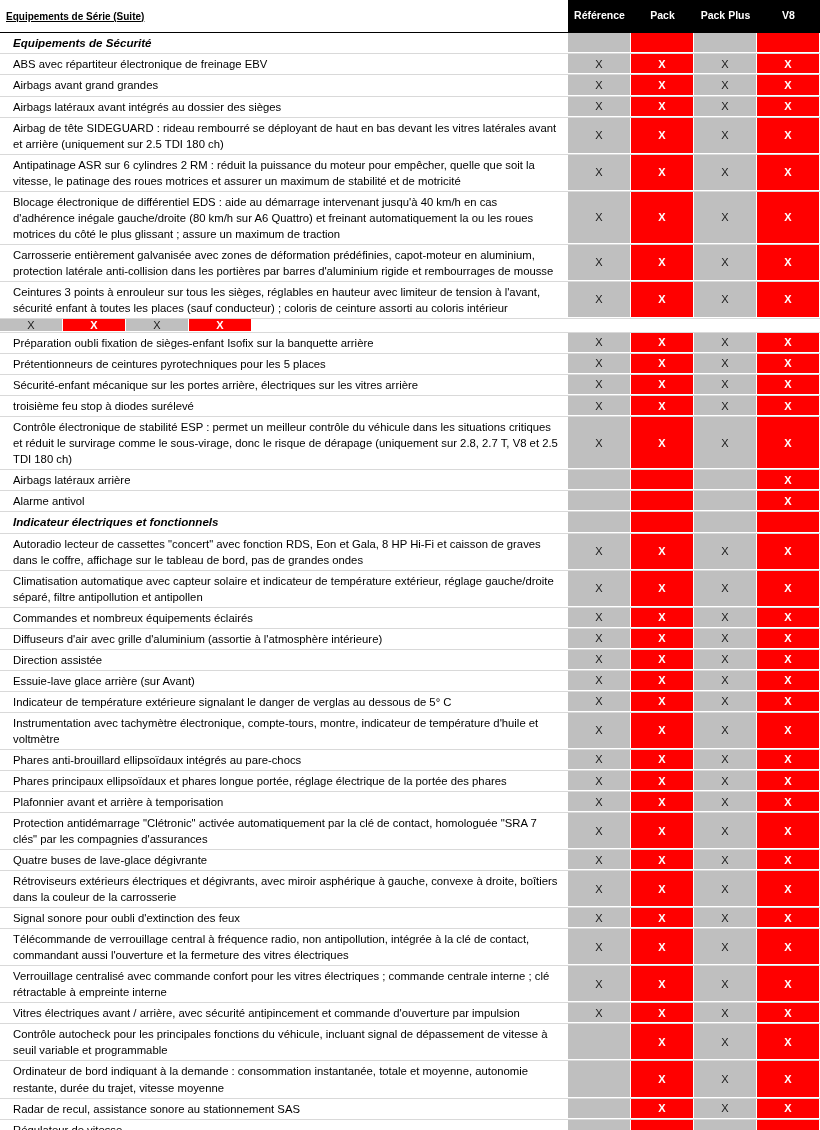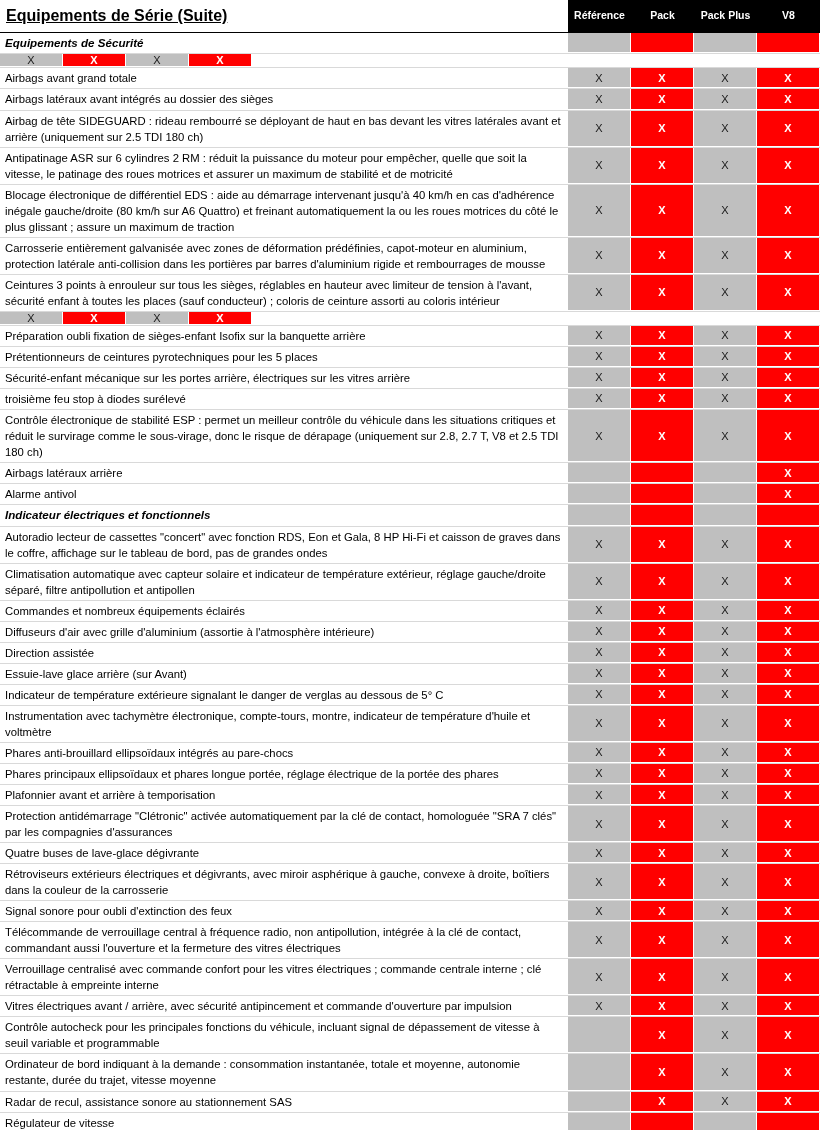--- a/index.html
+++ b/index.html
@@ -30,21 +30,21 @@
     align-items: stretch;
   }
   .title-cell {
     width: 568px;
     display: flex;
     align-items: center;
     padding-left: 6px;
     background: #ffffff;
   }
   .title-text {
-    font-size: 16px;
+    font-size: 10px;
     font-weight: bold;
     text-decoration: underline;
     letter-spacing: 0px;
     white-space: nowrap;
   }
   .head-cols {
     width: 252px;
     display: flex;
     background: #000000;
   }
@@ -71,21 +71,21 @@
   .row {
     display: flex;
     width: 820px;
     align-items: stretch;
     border-bottom: 1px solid #d9d9d9;
   }
   .row:last-child { border-bottom: none; }
 
   .label {
     width: 568px;
-    padding: 2px 5px 2px 5px;
+    padding: 2px 5px 2px 13px;
     font-size: 11.3px;
     line-height: 1.42;
     background: #ffffff;
     border-right: 1px solid #ffffff;
     display: flex;
     align-items: center;
   }
   .row.section .label {
     font-style: italic;
     font-weight: bold;
@@ -131,37 +131,38 @@
       <div class="row section">
         <div class="label">Equipements de Sécurité</div>
         <div class="marks">
           <div class="cell c0"></div>
           <div class="cell c1"></div>
           <div class="cell c2"></div>
           <div class="cell c3"></div>
         </div>
       </div>
       <div class="row">
-        <div class="marks">
-          <div class="cell c0">
-            <span>X</span>
-          </div>
-          <div class="cell c1">
-            <span>X</span>
-          </div>
-          <div class="cell c2">
-            <span>X</span>
-          </div>
-          <div class="cell c3">
-            <span>X</span>
-          </div>
-        </div>
-      </div>
-      <div class="row">
-        <div class="label">Airbags avant grand totale</div>
+        <div class="label">ABS avec répartiteur électronique de freinage EBV</div>
+        <div class="marks">
+          <div class="cell c0">
+            <span>X</span>
+          </div>
+          <div class="cell c1">
+            <span>X</span>
+          </div>
+          <div class="cell c2">
+            <span>X</span>
+          </div>
+          <div class="cell c3">
+            <span>X</span>
+          </div>
+        </div>
+      </div>
+      <div class="row">
+        <div class="label">Airbags avant grand grandes</div>
         <div class="marks">
           <div class="cell c0">
             <span>X</span>
           </div>
           <div class="cell c1">
             <span>X</span>
           </div>
           <div class="cell c2">
             <span>X</span>
           </div>

